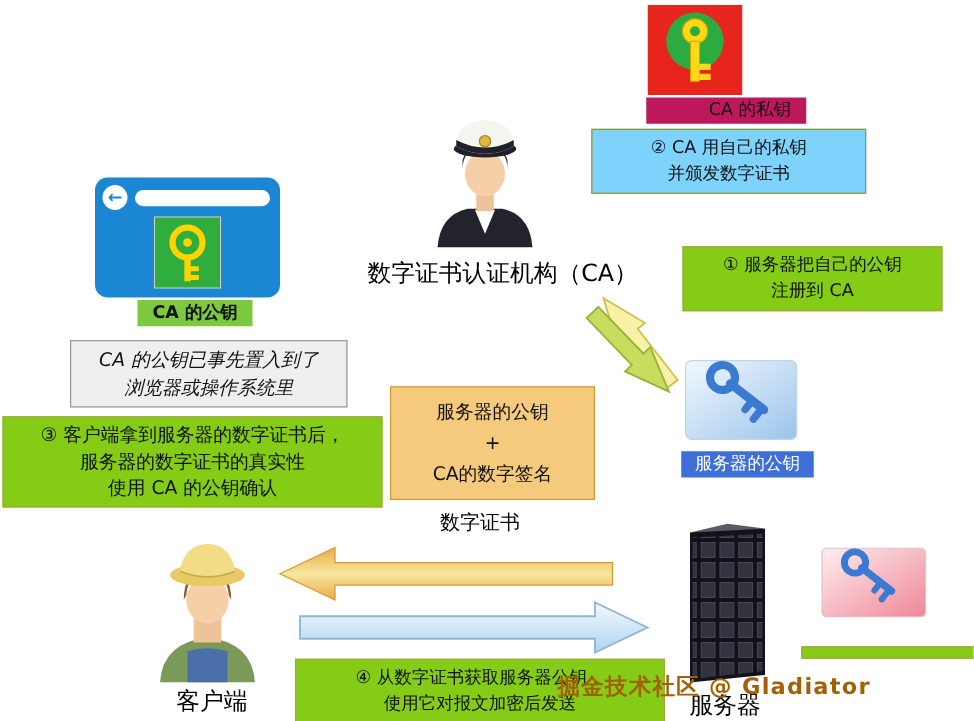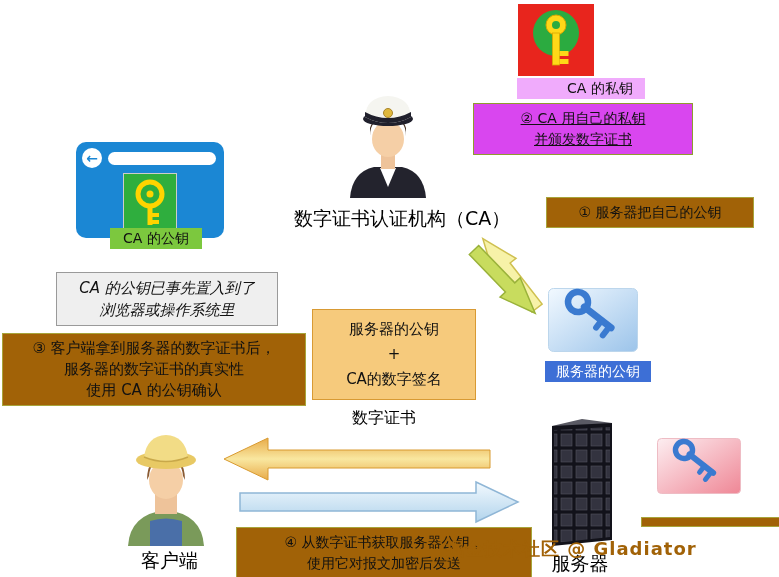--- a/index.html
+++ b/index.html
@@ -5,47 +5,47 @@
   html,body { margin:0; padding:0; background:#fff; }
   .stage {
     position:relative; width:779px; height:577px; overflow:hidden;
     background:#ffffff; font-family:"DejaVu Sans","Liberation Sans",sans-serif;
     color:#000;
   }
   .abs { position:absolute; }
 
   
   .box {
-    position:absolute; background:#a16207; border:1px solid #a8a43a;
+    position:absolute; background:#84cc16; border:1px solid #a8a43a;
     text-align:center; font-size:14px; line-height:21px; padding:4px 6px; color:#111;
   }
   .box span { display:block; }
-  .box.green  { background:#d946ef; border-color:#8f9c2e;text-decoration:underline; }
+  .box.green  { background:#7dd3fc; border-color:#8f9c2e; }
   .box.orange { background:#f6ca7c; border-color:#d89a34; font-size:15px; line-height:25px; padding:7px 4px; }
   .box.gray   { background:#efefef; border-color:#9a9a9a; font-size:15px; line-height:22px;font-style:italic; }
 
   .chip {
     position:absolute; font-size:14px; line-height:19px; padding:1px 6px;
     text-align:center; white-space:nowrap; color:#111;
   }
-  .chip.red   { background:#f0abfc;padding-left:44px; }
+  .chip.red   { background:#be185d;padding-left:44px; }
   .chip.green { background:#7cc83e; }
   .chip.blue  { background:#3d6fd6; color:#fff; }
 
   .txt { position:absolute; font-size:19px; color:#000; white-space:nowrap; }
 
   
   .pos-ca-priv-icon   { left:518px; top:4px; }
   .pos-ca-priv-chip   { left:517px; top:78px;  width:78px; }
   .pos-step2          { left:473px; top:103px; width:206px; }
   .pos-ca-person      { left:342px; top:92px; }
   .pos-ca-org         { left:294px; top:206px; }
   .pos-step1          { left:546px; top:197px; width:194px; }
   .pos-browser        { left:76px;  top:142px; width:148px; height:96px; }
-  .pos-ca-pub-chip    { left:110px; top:228px; width:80px; }
+  .pos-ca-pub-chip    { left:110px; top:240px; width:80px;font-weight:bold; }
   .pos-note           { left:56px;  top:272px; width:208px; }
   .pos-step3          { left:2px;   top:333px; width:290px; font-size:15px; }
   .pos-cert           { left:312px; top:309px; width:154px; }
   .pos-cert-caption   { left:352px; top:408px; font-size:16px; }
   .pos-diag-arrows    { left:430px; top:226px; }
   .pos-srv-pub-icon   { left:548px; top:288px; }
   .pos-srv-pub-chip   { left:545px; top:361px; width:94px; }
   .pos-client-person  { left:116px; top:424px; }
   .pos-client-label   { left:136px; top:548px; width:62px; text-align:right; }
   .pos-arrow-left     { left:222px; top:436px; }
@@ -101,20 +101,21 @@
     <path d="M28 44 Q28 26 46 25 Q64 26 64 44 L64 36 Q60 23 46 23 Q32 23 28 36 Z" fill="#4a3527"></path>
     <ellipse cx="46" cy="27" rx="25" ry="7" fill="#20202c"></ellipse>
     <path d="M23 25 Q24 5 46 4 Q68 5 69 25 Q58 31 46 31 Q34 31 23 25 Z" fill="#f5f5f0"></path>
     <path d="M23 25 Q34 31 46 31 Q58 31 69 25 L69 20 Q58 26 46 26 Q34 26 23 20 Z" fill="#20202c"></path>
     <circle cx="46" cy="21" r="4.5" fill="#e0b83c" stroke="#a8842a"></circle>
   </svg>
   <div class="txt pos-ca-org">数字证书认证机构（CA）</div>
 
   <div class="box pos-step1">
     <span>① 服务器把自己的公钥</span>
+    <span>注册到 CA</span>
   </div>
 
   <div class="abs pos-browser browser">
     <div class="browser-top">
       <div class="browser-back">←</div>
       <div class="browser-address"></div>
     </div>
     <div class="browser-body">
       <svg width="54" height="58" viewBox="0 0 54 58">
         <rect x="0.5" y="0.5" width="53" height="57" fill="#2fae3e" stroke="#cccccc"></rect>

